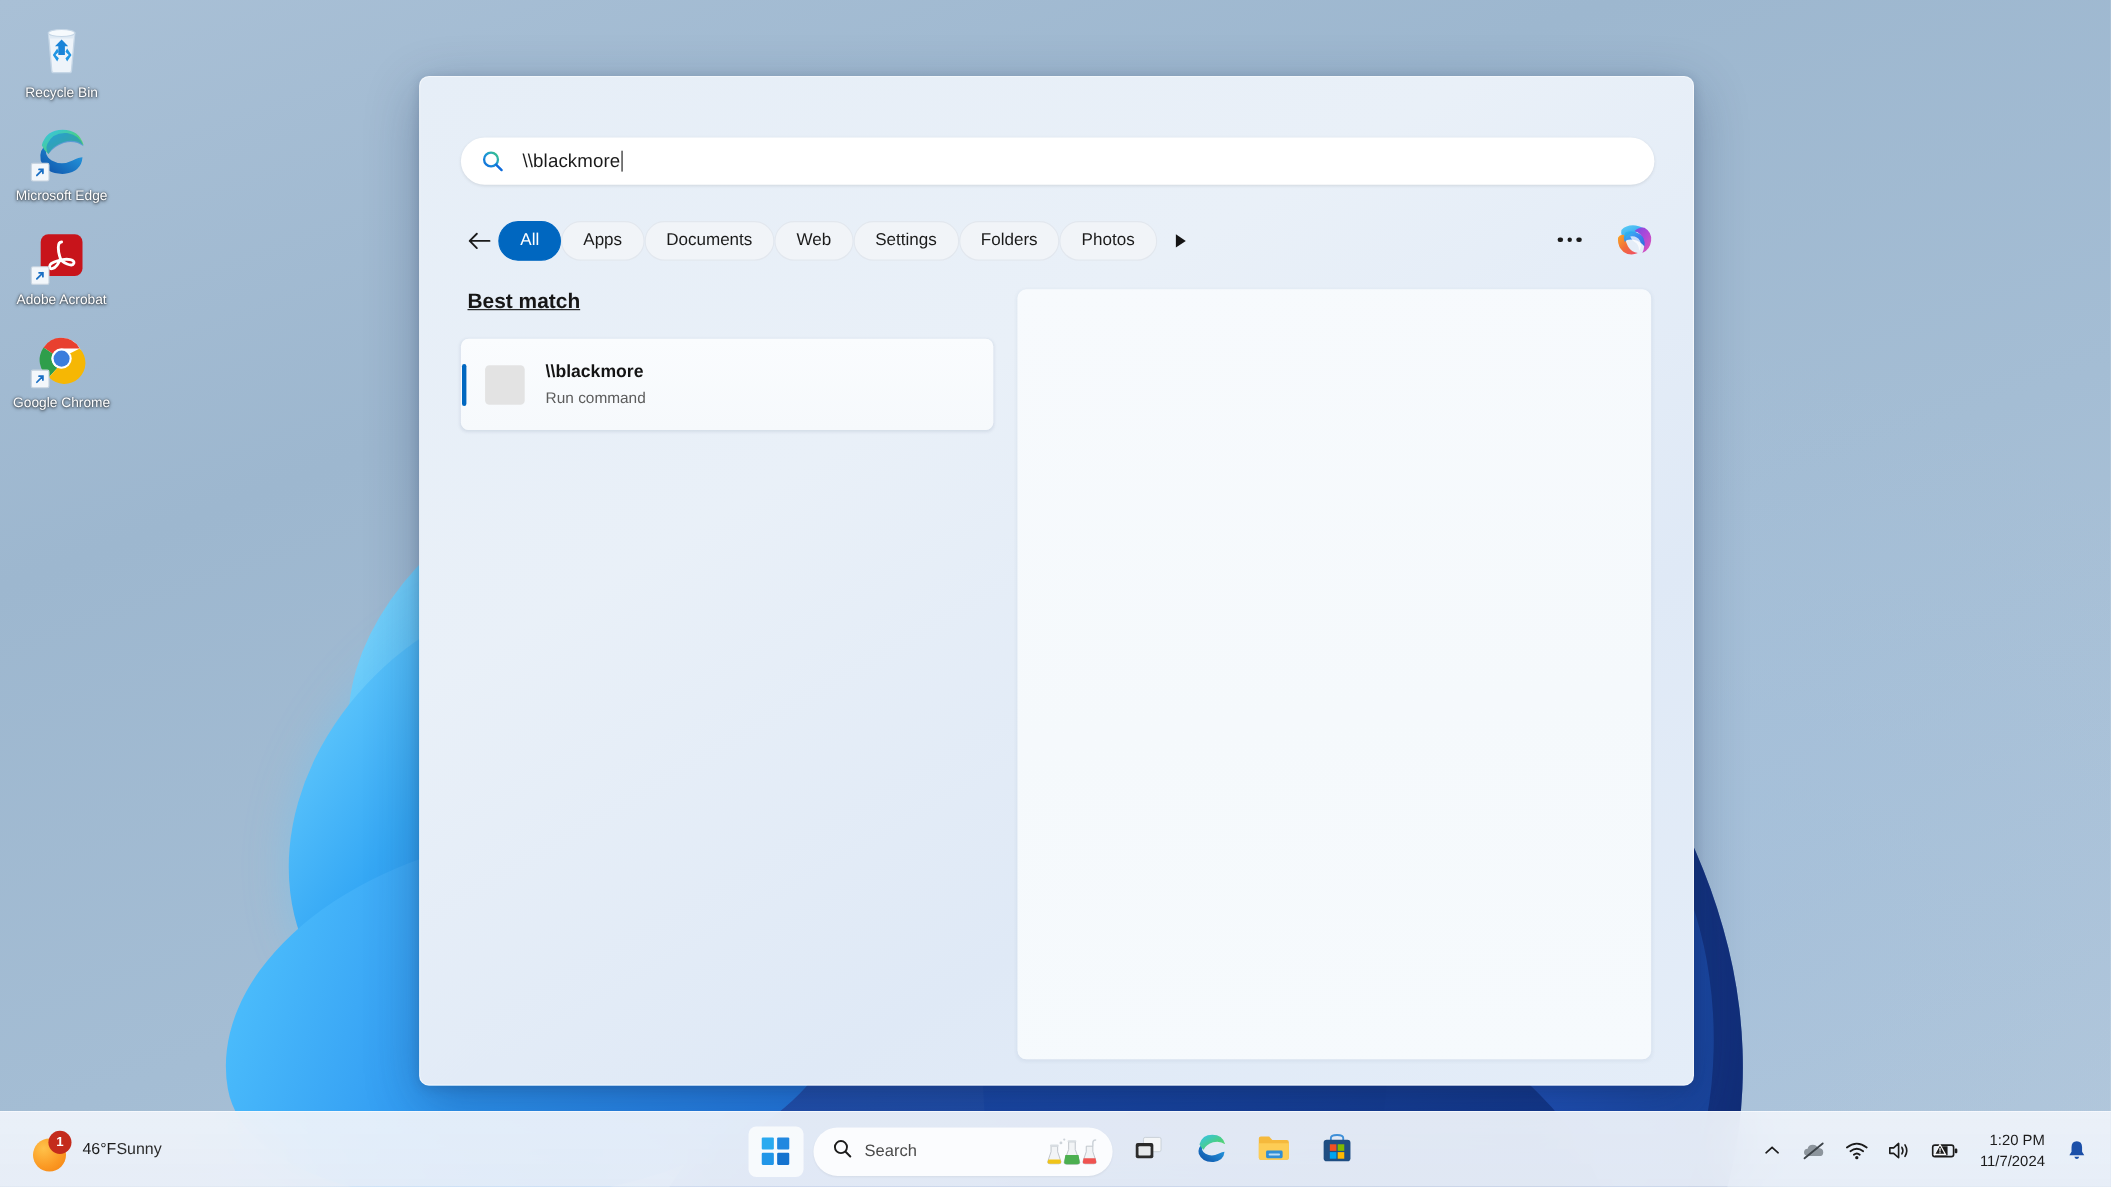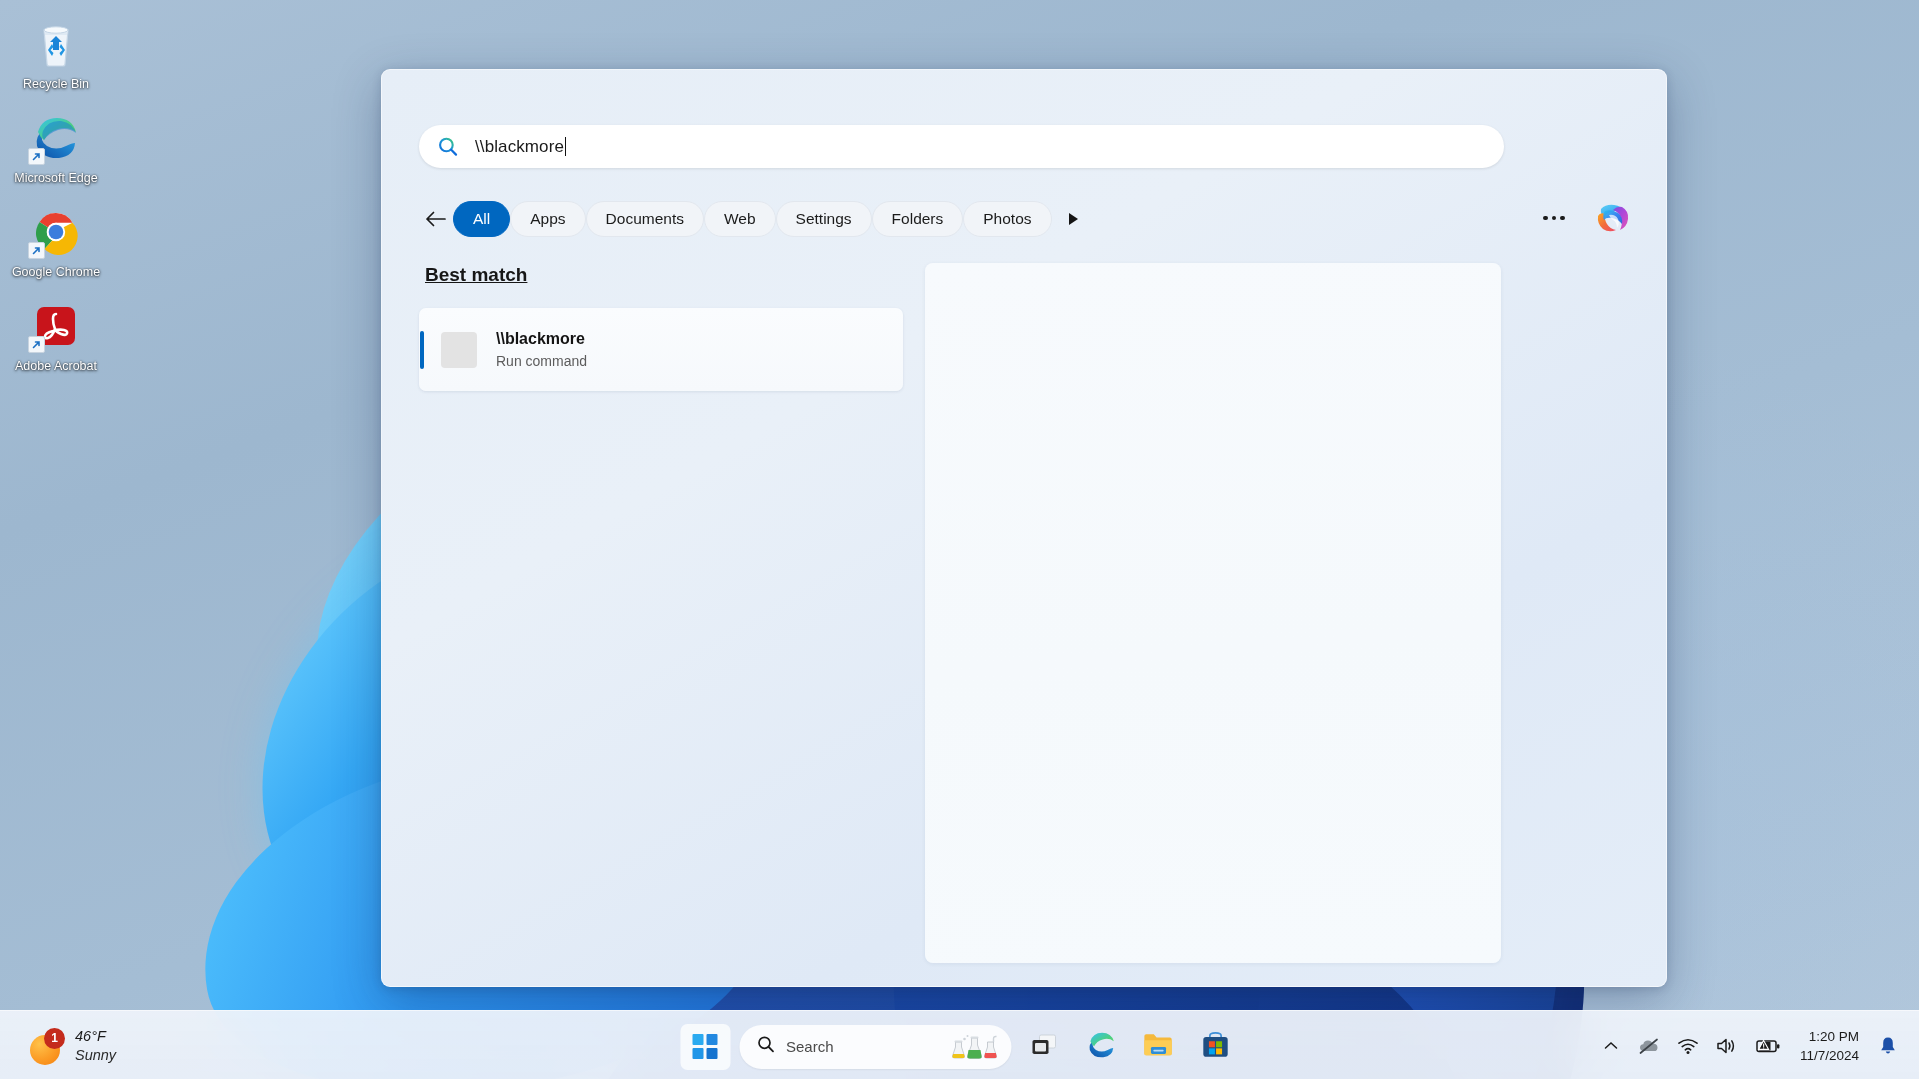--- a/index.html
+++ b/index.html
@@ -86,21 +86,21 @@
     max-width:106px; word-wrap:break-word;
   }
   .shortcut-arrow {
     position:absolute; left:-2px; bottom:-1px; width:17px; height:17px;
     background:#f3f7fb; border:1px solid #c8d4e0; border-radius:2px;
     display:flex; align-items:center; justify-content:center;
   }
 
   
   #search-panel {
-    position:absolute; left:381px; top:69px; width:1286px; height:918px;
+    position:absolute; left:381px; top:69px; width:1159px; height:918px;
     border-radius:9px; z-index:20;
     background:
       linear-gradient(150deg, #e6eef7 0%, #e9f0f8 35%, #dfe9f6 70%, #e4edf8 100%);
     box-shadow:0 14px 48px rgba(20,40,80,.30), 0 2px 10px rgba(20,40,80,.18);
     border:1px solid rgba(255,255,255,.55);
     overflow:hidden;
   }
   #search-box {
     position:absolute; left:37px; top:55px; width:1085px; height:43px;
     background:#fff; border-radius:22px;
@@ -184,21 +184,21 @@
   #weather .sun-wrap { position:relative; width:34px; height:34px; }
   #weather .sun {
     position:absolute; left:0; top:6px; width:30px; height:30px; border-radius:50%;
     background:radial-gradient(circle at 32% 30%, #ffc24a 0%, #fb9b25 55%, #f4800f 100%);
   }
   #weather .badge {
     position:absolute; right:-1px; top:-1px; width:21px; height:21px; border-radius:50%;
     background:#c42b1c; color:#fff; font-size:12px; font-weight:bold;
     display:flex; align-items:center; justify-content:center;
   }
-  #weather .wtext { display:flex; flex-direction:column; line-height:19px;font-style:italic; }
+  #weather .wtext { display:flex; flex-direction:row; line-height:19px; }
   #weather .temp { font-size:14.5px; color:#1b1b1b; }
   #weather .cond { font-size:14.5px; color:#2b2b2b; }
 
   #tb-center {
     position:absolute; left:50%; transform:translateX(-50%); top:0; height:71px;
     display:flex; align-items:center; gap:9px;
   }
   #start-btn {
     width:50px; height:46px; border-radius:7px; background:rgba(255,255,255,.75);
     display:flex; align-items:center; justify-content:center; cursor:default;
@@ -284,49 +284,49 @@
             </svg>
         </div>
       </div>
       <div class="label">Microsoft Edge</div>
     </div>
 
 
     <div class="desk-icon">
       <div class="glyph">
         <svg width="52" height="52" viewBox="0 0 52 52">
+          <rect x="7" y="7" width="38" height="38" rx="7" fill="#c8141b"></rect>
+          <path d="M26 14 Q23 14 23 19 Q23 24 25 29 Q22 37 18 38 Q15 39 15 36.5 Q15 33 23 31 Q29 29 34 30 Q38 31 37 33.5 Q36 36 31 34 Q26 32 25 29" fill="none" stroke="#fff" stroke-width="2.6" stroke-linecap="round" stroke-linejoin="round"></path>
+        </svg>
+        <div class="shortcut-arrow">
+          <svg width="11" height="11" viewBox="0 0 11 11">
+              <path d="M2.5 8.5 L8 3 M4.5 3 L8 3 L8 6.5" stroke="#1a6fc4" stroke-width="1.6" fill="none" stroke-linecap="round"></path>
+            </svg>
+        </div>
+      </div>
+      <div class="label">Adobe Acrobat</div>
+    </div>
+
+    <div class="desk-icon">
+      <div class="glyph">
+        <svg width="52" height="52" viewBox="0 0 52 52">
           <circle cx="26" cy="26" r="19" fill="#fff"></circle>
           <path d="M26 7 A19 19 0 0 1 42.5 16.8 L26 16.8 A9.2 9.2 0 0 0 18 21.5 L9.6 16 A19 19 0 0 1 26 7Z" fill="#e8402f"></path>
           <path d="M9.6 16 L18 21.5 A9.2 9.2 0 0 0 22.3 34.4 L14.5 43 A19 19 0 0 1 9.6 16Z" fill="#2e9e4b"></path>
           <path d="M42.5 16.8 A19 19 0 0 1 14.5 43 L22.3 34.4 A9.2 9.2 0 0 0 34 26 A9.2 9.2 0 0 0 33 21.5 Z" fill="#f6b704"></path>
           <circle cx="26" cy="26" r="9.2" fill="#fff"></circle>
           <circle cx="26" cy="26" r="7.3" fill="#3b7ddd"></circle>
         </svg>
         <div class="shortcut-arrow">
           <svg width="11" height="11" viewBox="0 0 11 11">
               <path d="M2.5 8.5 L8 3 M4.5 3 L8 3 L8 6.5" stroke="#1a6fc4" stroke-width="1.6" fill="none" stroke-linecap="round"></path>
             </svg>
         </div>
       </div>
       <div class="label">Google Chrome</div>
-    </div>
-
-    <div class="desk-icon">
-      <div class="glyph">
-        <svg width="52" height="52" viewBox="0 0 52 52">
-          <rect x="7" y="7" width="38" height="38" rx="7" fill="#c8141b"></rect>
-          <path d="M26 14 Q23 14 23 19 Q23 24 25 29 Q22 37 18 38 Q15 39 15 36.5 Q15 33 23 31 Q29 29 34 30 Q38 31 37 33.5 Q36 36 31 34 Q26 32 25 29" fill="none" stroke="#fff" stroke-width="2.6" stroke-linecap="round" stroke-linejoin="round"></path>
-        </svg>
-        <div class="shortcut-arrow">
-          <svg width="11" height="11" viewBox="0 0 11 11">
-              <path d="M2.5 8.5 L8 3 M4.5 3 L8 3 L8 6.5" stroke="#1a6fc4" stroke-width="1.6" fill="none" stroke-linecap="round"></path>
-            </svg>
-        </div>
-      </div>
-      <div class="label">Adobe Acrobat</div>
     </div>
 
   </div>
 
   <div id="search-panel">
 
     <div id="search-box">
       <span class="q-icon">
         <svg width="22" height="22" viewBox="0 0 22 22">
           <defs>

